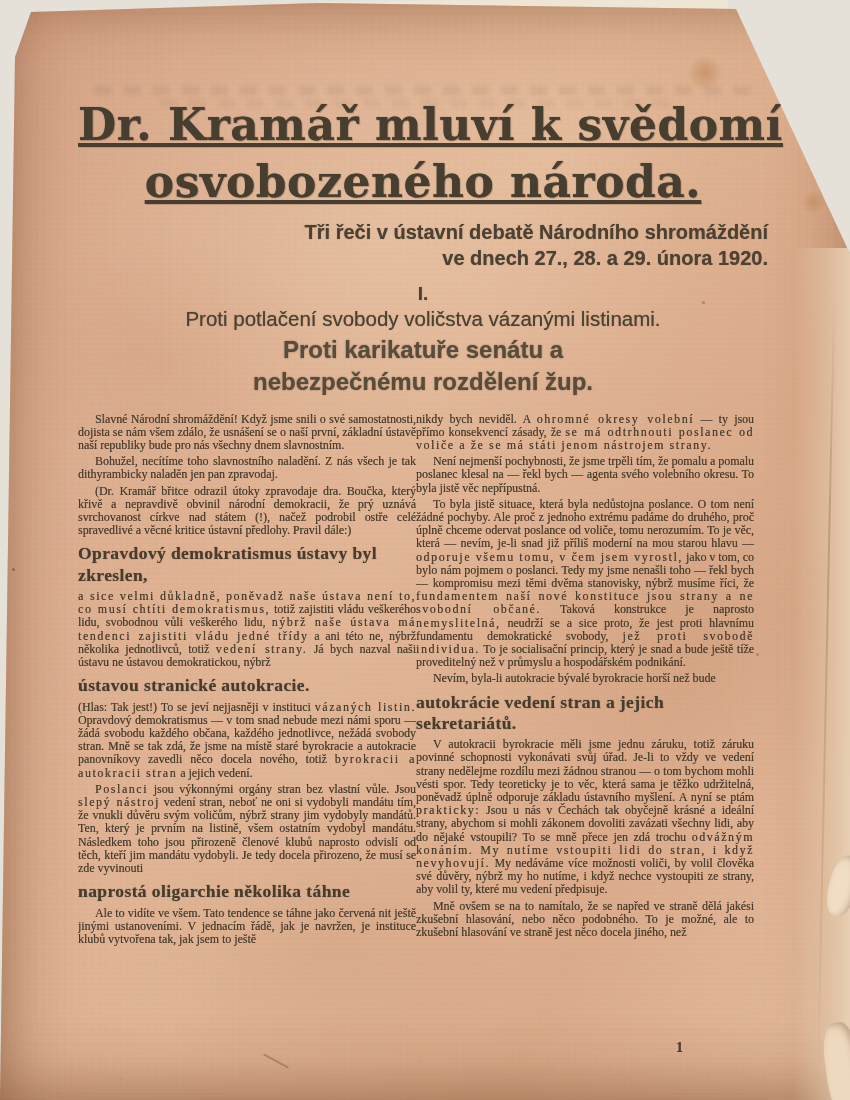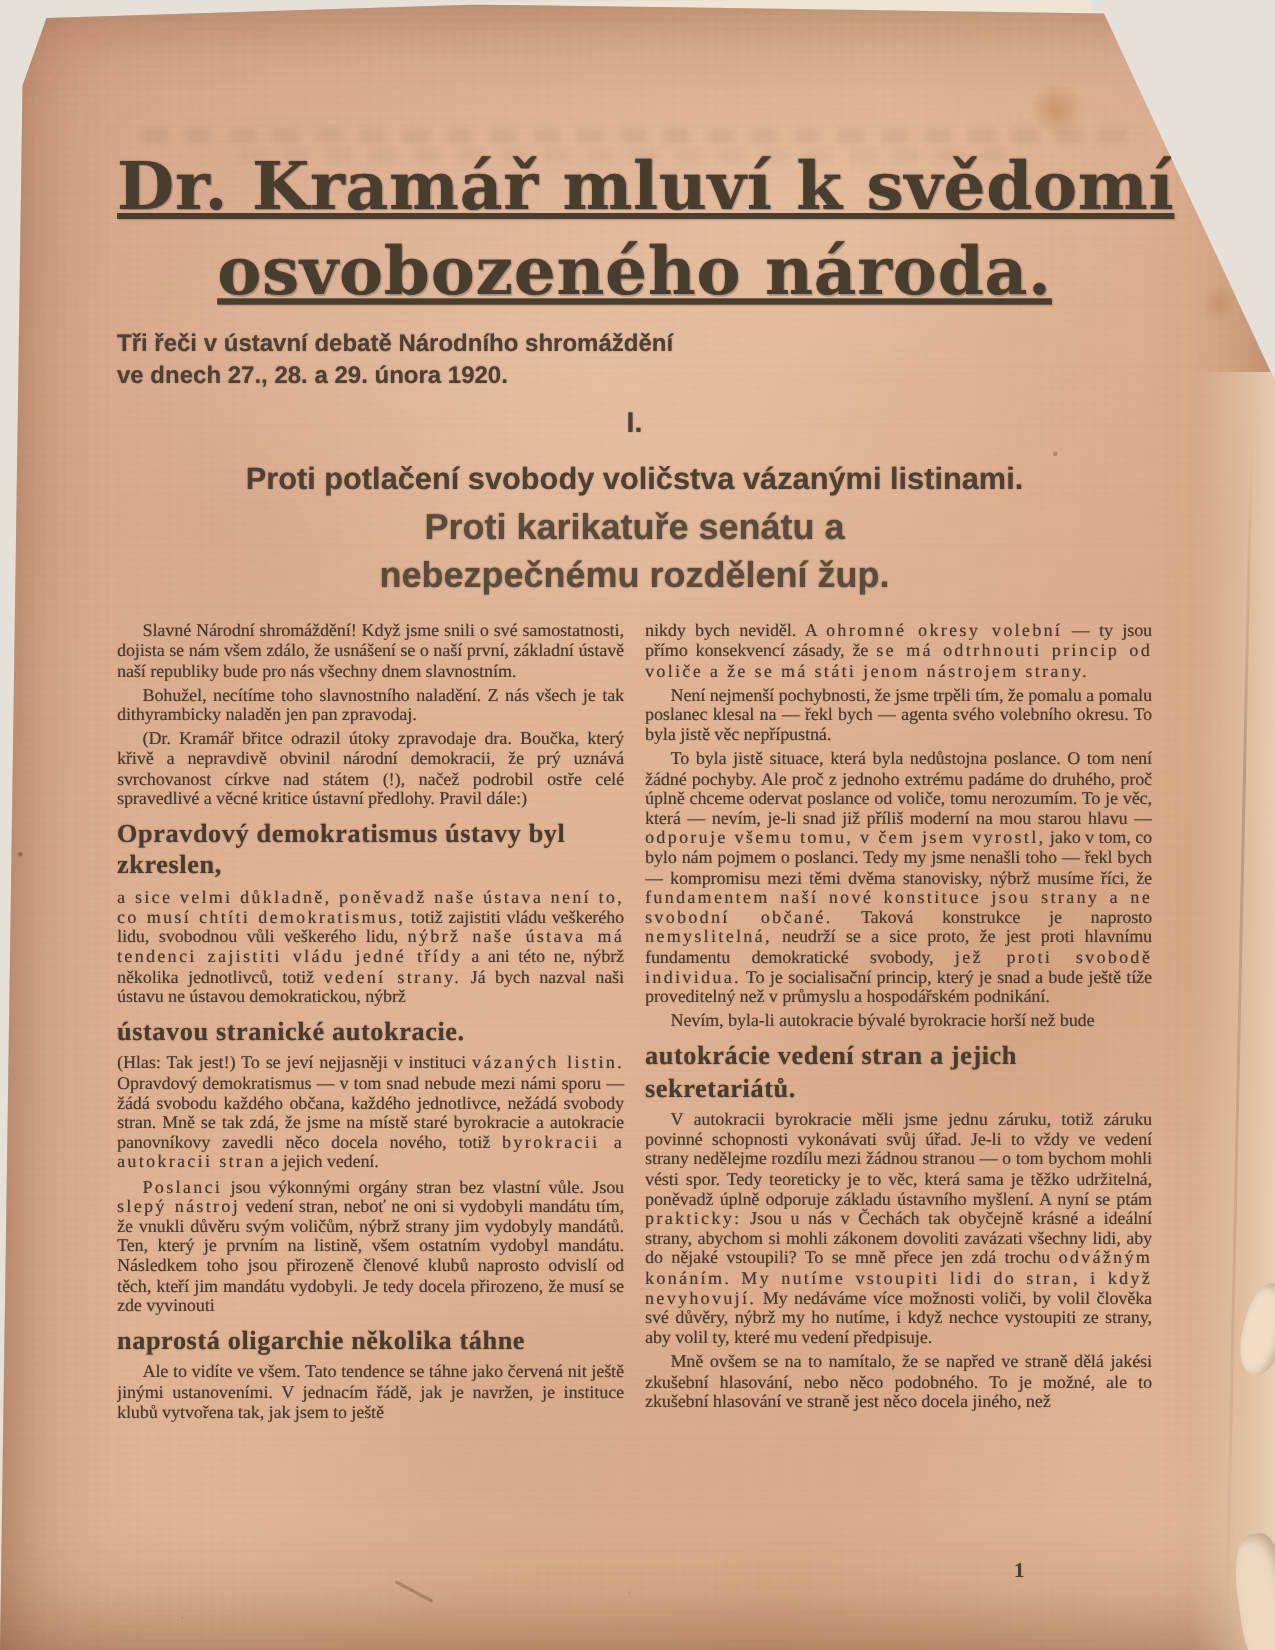--- a/index.html
+++ b/index.html
@@ -92,42 +92,42 @@
   .content{position:absolute;left:78px;top:96px;width:690px;color:#453a2b;}
   .title{
     text-align:center;white-space:nowrap;
     font-family:"DejaVu Serif", serif;font-weight:bold;
     font-size:44px;line-height:1.30;color:#483e30;
     text-shadow:0 0 1px rgba(72,62,48,.85), 1px 1px 0 rgba(72,62,48,.22);
     letter-spacing:.5px;
     text-decoration:underline;
   }
   .subtitle{
-    margin-top:10px;text-align:left;
+    margin-top:10px;text-align:right;
     font-family:"Liberation Sans", sans-serif;font-weight:bold;
-    font-size:16px;line-height:1.28;color:#4c4133;
+    font-size:20px;line-height:1.28;color:#4c4133;
     text-shadow:0 0 1px rgba(76,65,51,.65);
   }
   .section-no{
     margin-top:11px;text-align:center;
     font-family:"Liberation Sans", sans-serif;font-weight:bold;
     font-size:19px;color:#4c4133;text-shadow:0 0 1px rgba(76,65,51,.6);
   }
   .big-h1{
-    text-align:center;font-family:"Liberation Sans", sans-serif;font-weight:bold;
-    font-size:20.5px;line-height:1.2;color:#4c4133;margin-top:14px;
+    text-align:center;font-family:"Liberation Sans", sans-serif;font-weight:normal;
+    font-size:20.5px;line-height:1.2;color:#4c4133;margin-top:2px;
     text-shadow:0 0 1px rgba(76,65,51,.7);
   }
   .big-h2{
     width:450px;margin:3px auto 0;text-align:center;
     font-family:"Liberation Sans", sans-serif;font-weight:bold;
     font-size:24px;line-height:1.32;color:#5a4c3b;
     text-shadow:0 0 1.4px rgba(90,76,59,.85);
   }
-  .cols{display:flex;gap:14px;margin-top:15px;height:662px;overflow:hidden;}
+  .cols{display:flex;margin-top:15px;height:662px;overflow:hidden;}
   .col{width:338px;}
   .para{
     text-align:justify;text-indent:17px;margin:0 0 3px;
     font-size:11.9px;line-height:13.2px;
     text-shadow:.3px .3px .45px rgba(69,58,43,.55);
   }
   .para.ni{text-indent:0;}
   .sp{letter-spacing:1.6px;}
   .sub-heading{
     font-family:"Liberation Serif", serif;font-weight:bold;
@@ -170,21 +170,21 @@
           <div class="para"><span>(Dr. Kramář břitce odrazil útoky zpravodaje dra. Boučka, který křivě a nepravdivě obvinil národní demokracii, že prý uznává svrchovanost církve nad státem (!), načež podrobil ostře celé spravedlivé a věcné kritice ústavní předlohy. Pravil dále:)</span></div>
           <div class="sub-heading"><span>Opravdový demokratismus ústavy byl zkreslen,</span></div>
           <div class="para ni"><span class="sp">a sice velmi důkladně, poněvadž naše ústava není to, co musí chtíti demokratismus,</span><span> totiž zajistiti vládu veškerého lidu, svobodnou vůli veškerého lidu, </span><span class="sp">nýbrž naše ústava má tendenci zajistiti vládu jedné třídy</span><span> a ani této ne, nýbrž několika jednotlivců, totiž </span><span class="sp">vedení strany.</span><span> Já bych nazval naši ústavu ne ústavou demokratickou, nýbrž</span></div>
           <div class="sub-heading"><span>ústavou stranické autokracie.</span></div>
           <div class="para ni"><span>(Hlas: Tak jest!) To se jeví nejjasněji v instituci </span><span class="sp">vázaných listin.</span><span> Opravdový demokratismus — v tom snad nebude mezi námi sporu — žádá svobodu každého občana, každého jednotlivce, nežádá svobody stran. Mně se tak zdá, že jsme na místě staré byrokracie a autokracie panovníkovy zavedli něco docela nového, totiž </span><span class="sp">byrokracii a autokracii stran</span><span> a jejich vedení.</span></div>
           <div class="para"><span class="sp">Poslanci</span><span> jsou výkonnými orgány stran bez vlastní vůle. Jsou </span><span class="sp">slepý nástroj</span><span> vedení stran, neboť ne oni si vydobyli mandátu tím, že vnukli důvěru svým voličům, nýbrž strany jim vydobyly mandátů. Ten, který je prvním na listině, všem ostatním vydobyl mandátu. Následkem toho jsou přirozeně členové klubů naprosto odvislí od těch, kteří jim mandátu vydobyli. Je tedy docela přirozeno, že musí se zde vyvinouti</span></div>
           <div class="sub-heading"><span>naprostá oligarchie několika táhne</span></div>
           <div class="para"><span>Ale to vidíte ve všem. Tato tendence se táhne jako červená nit ještě jinými ustanoveními. V jednacím řádě, jak je navržen, je instituce klubů vytvořena tak, jak jsem to ještě</span></div>
         </div>
       <div class="col">
-          <div class="para ni"><span>nikdy bych neviděl. A </span><span class="sp">ohromné okresy volební</span><span> — ty jsou přímo konsekvencí zásady, že </span><span class="sp">se má odtrhnouti princip od voliče a že se má státi jenom nástrojem strany.</span></div>
+          <div class="para ni"><span>nikdy bych neviděl. A </span><span class="sp">ohromné okresy volební</span><span> — ty jsou přímo konsekvencí zásady, že </span><span class="sp">se má odtrhnouti poslanec od voliče a že se má státi jenom nástrojem strany.</span></div>
           <div class="para"><span>Není nejmenší pochybnosti, že jsme trpěli tím, že pomalu a pomalu poslanec klesal na — řekl bych — agenta svého volebního okresu. To byla jistě věc nepřípustná.</span></div>
           <div class="para"><span>To byla jistě situace, která byla nedůstojna poslance. O tom není žádné pochyby. Ale proč z jednoho extrému padáme do druhého, proč úplně chceme odervat poslance od voliče, tomu nerozumím. To je věc, která — nevím, je-li snad již příliš moderní na mou starou hlavu — </span><span class="sp">odporuje všemu tomu, v čem jsem vyrostl,</span><span> jako v tom, co bylo nám pojmem o poslanci. Tedy my jsme nenašli toho — řekl bych — kompromisu mezi těmi dvěma stanovisky, nýbrž musíme říci, že </span><span class="sp">fundamentem naší nové konstituce jsou strany a ne svobodní občané.</span><span> Taková konstrukce je naprosto </span><span class="sp">nemyslitelná,</span><span> neudrží se a sice proto, že jest proti hlavnímu fundamentu demokratické svobody, </span><span class="sp">jež proti svobodě individua.</span><span> To je socialisační princip, který je snad a bude ještě tíže proveditelný než v průmyslu a hospodářském podnikání.</span></div>
           <div class="para"><span>Nevím, byla-li autokracie bývalé byrokracie horší než bude</span></div>
           <div class="sub-heading"><span>autokrácie vedení stran a jejich sekretariátů.</span></div>
           <div class="para"><span>V autokracii byrokracie měli jsme jednu záruku, totiž záruku povinné schopnosti vykonávati svůj úřad. Je-li to vždy ve vedení strany nedělejme rozdílu mezi žádnou stranou — o tom bychom mohli vésti spor. Tedy teoreticky je to věc, která sama je těžko udržitelná, poněvadž úplně odporuje základu ústavního myšlení. A nyní se ptám </span><span class="sp">prakticky:</span><span> Jsou u nás v Čechách tak obyčejně krásné a ideální strany, abychom si mohli zákonem dovoliti zavázati všechny lidi, aby do nějaké vstoupili? To se mně přece jen zdá trochu </span><span class="sp">odvážným konáním. My nutíme vstoupiti lidi do stran, i když nevyhovují.</span><span> My nedáváme více možnosti voliči, by volil člověka své důvěry, nýbrž my ho nutíme, i když nechce vystoupiti ze strany, aby volil ty, které mu vedení předpisuje.</span></div>
           <div class="para"><span>Mně ovšem se na to namítalo, že se napřed ve straně dělá jakési zkušební hlasování, nebo něco podobného. To je možné, ale to zkušební hlasování ve straně jest něco docela jiného, než</span></div>
         </div>
     </div>
   </div>
 

